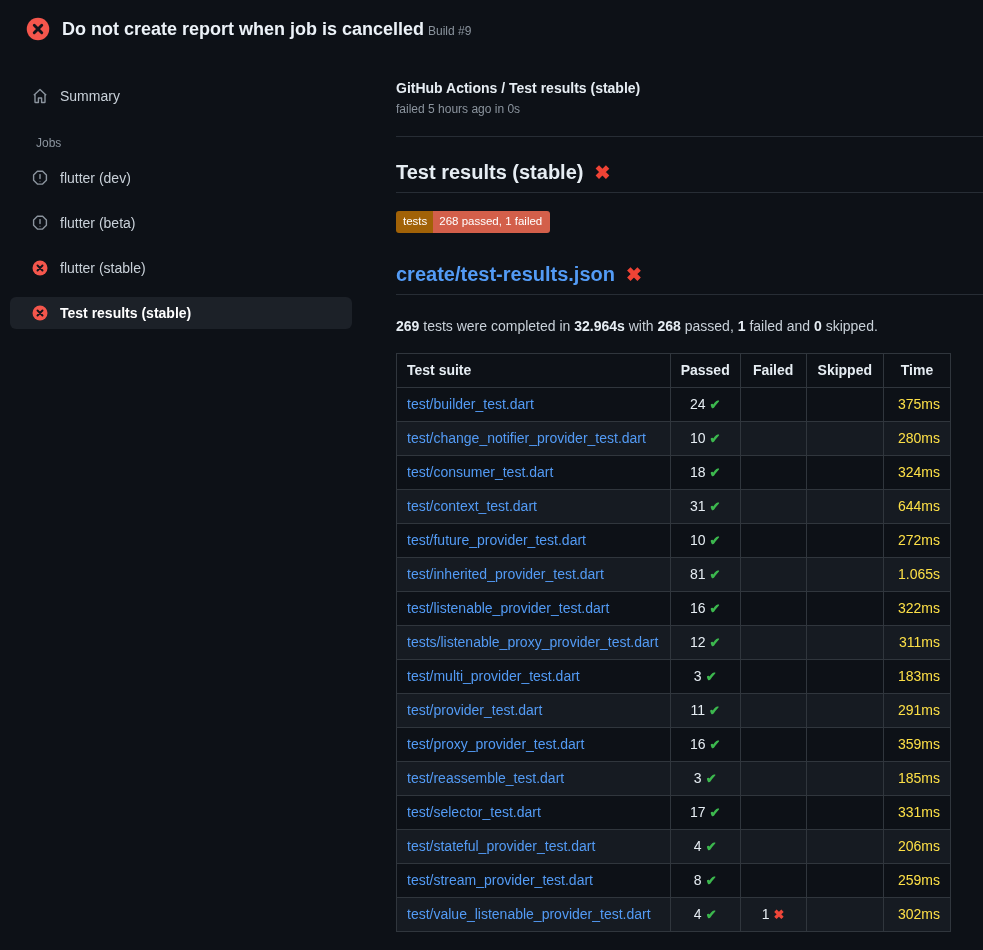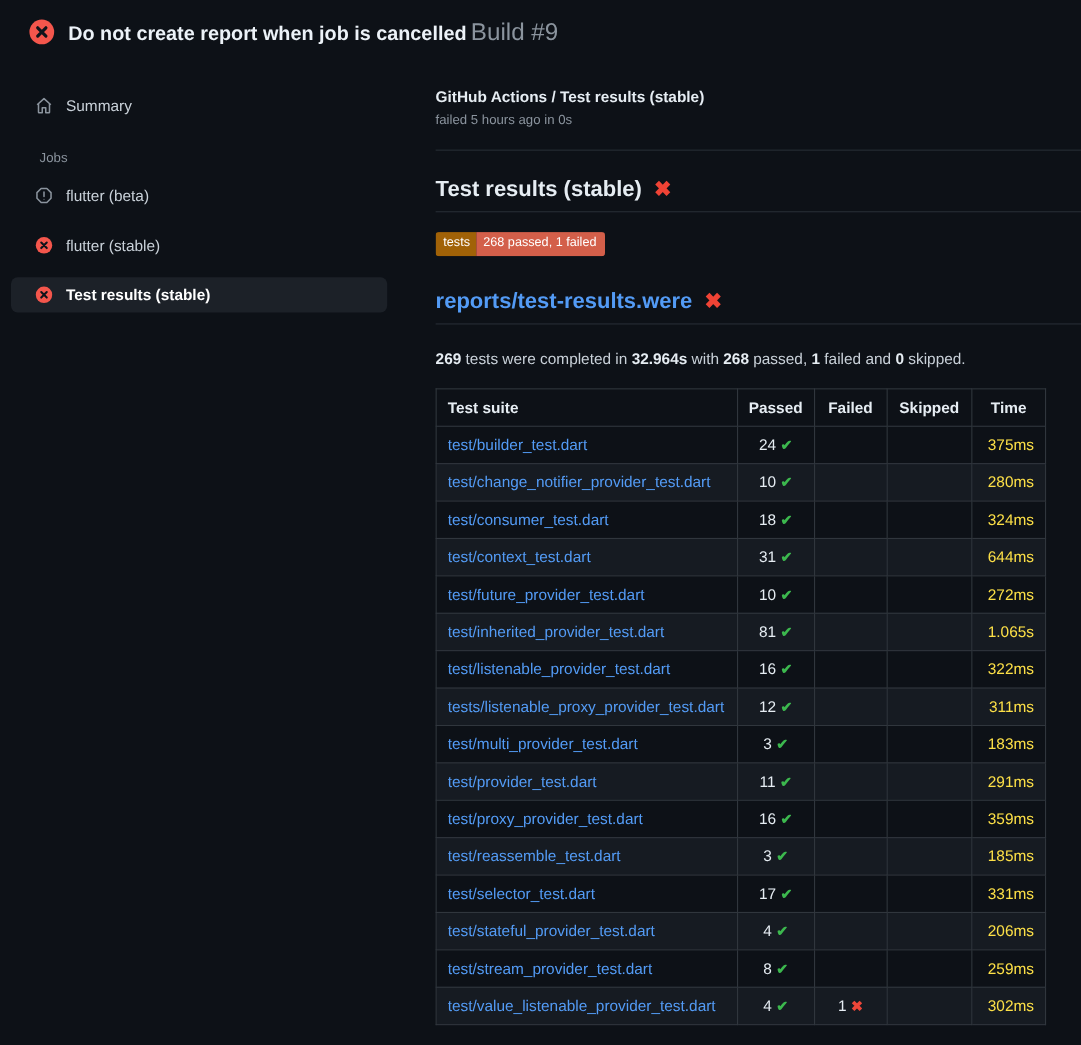--- a/index.html
+++ b/index.html
@@ -13,21 +13,21 @@
 
   
   .page-header {
     display: flex;
     align-items: center;
     gap: 12px;
     padding: 16px 26px 14px 26px;
     height: 56px;
   }
   .page-header .title { font-size: 18px; font-weight: bold; color: #ecf2f8; }
-  .page-header .build { font-size: 22px; color: #8b949e; font-weight: normal; }
+  .page-header .build { font-size: 12px; color: #8b949e; font-weight: normal; }
 
   
   .layout { display: flex; padding-top: 24px; }
   .sidebar { width: 352px; flex: 0 0 352px; padding-left: 10px; }
   .main { margin-left: 44px; width: 587px; flex: 0 0 587px; }
 
   
   .side-item {
     display: flex;
     align-items: flex-end;
@@ -163,20 +163,26 @@
     <div class="side-item">
       <svg class="icon16" width="16" height="16" viewBox="0 0 16 16">
           <use href="#def-home"></use>
         </svg>
       <span class="label">Summary</span>
     </div>
 
     <div class="side-section-label">Jobs</div>
 
     <div class="jobs-list">
+      <div class="side-item">
+        <svg class="icon16" width="16" height="16" viewBox="0 0 16 16">
+            <use href="#def-stop-octagon"></use>
+          </svg>
+        <span class="label">flutter (dev)</span>
+      </div>
       <div class="side-item">
         <svg class="icon16" width="16" height="16" viewBox="0 0 16 16">
             <use href="#def-stop-octagon"></use>
           </svg>
         <span class="label">flutter (beta)</span>
       </div>
       <div class="side-item">
         <svg class="icon16" width="16" height="16" viewBox="0 0 16 16">
             <use href="#def-x-circle"></use>
           </svg>
@@ -200,21 +206,21 @@
       <span>Test results (stable)</span>
       <span class="x-big">✖</span>
     </h2>
 
     <div class="badge">
       <span class="badge-label">tests</span>
       <span class="badge-value">268 passed, 1 failed</span>
     </div>
 
     <h3 class="report-title">
-      <a>reports/test-results.were</a>
+      <a>create/test-results.json</a>
       <span class="x-big">✖</span>
     </h3>
 
     <div class="summary-line">
       <b>269</b><span> tests were completed in </span><b>32.964s</b><span> with </span><b>268</b><span> passed, </span><b>1</b><span> failed and </span><b>0</b><span> skipped.</span>
     </div>
 
     <table class="results">
       <colgroup>
         <col class="c-suite">

